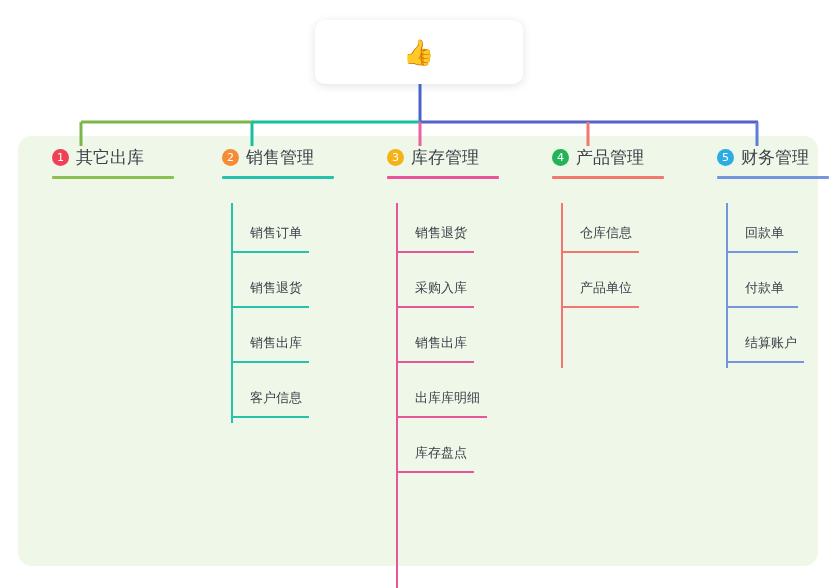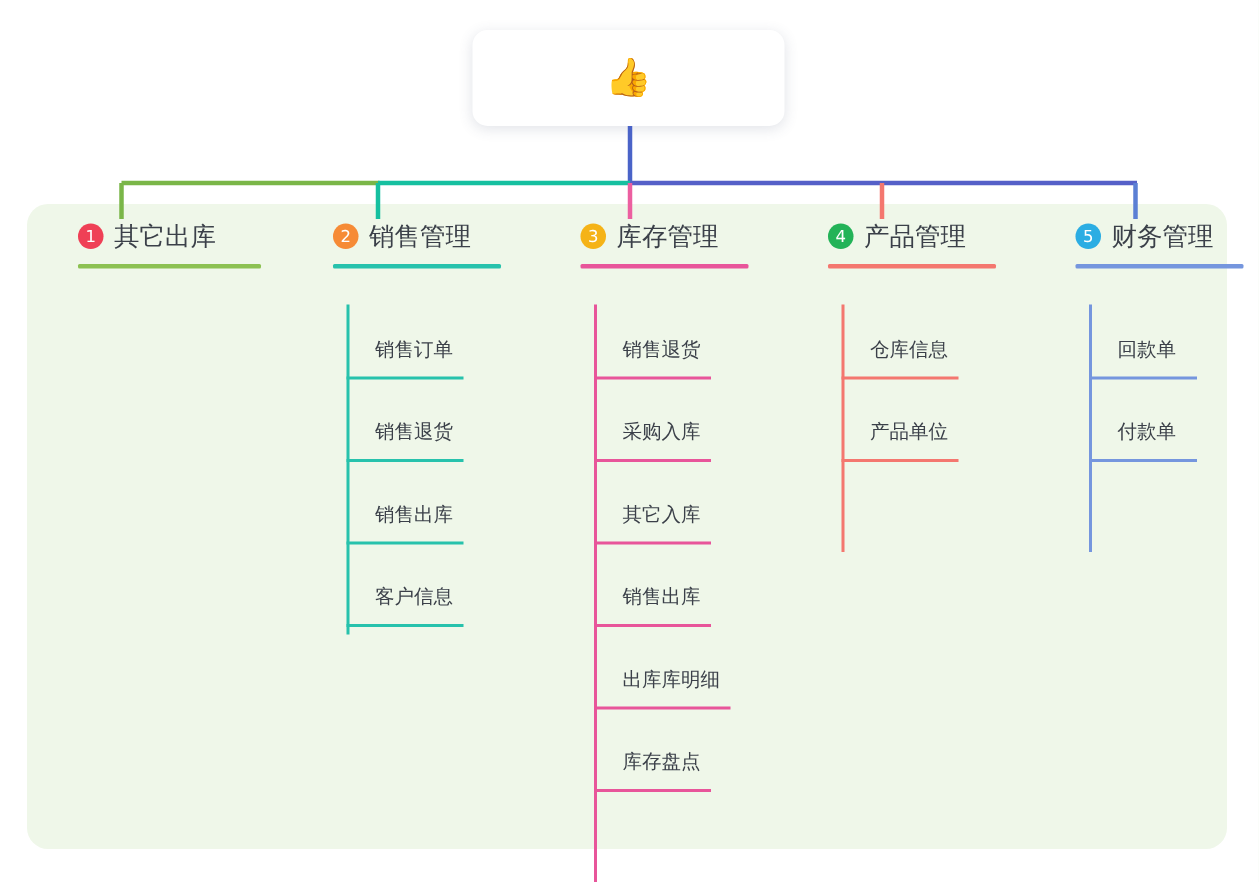--- a/index.html
+++ b/index.html
@@ -208,24 +208,20 @@
       <div class="spine" style="background: rgb(232, 85, 154); height: 385px;"></div>
     <div class="leaf">
           <span class="leaf-label">销售退货</span>
           <span class="leaf-rule" style="width: 78px; background: rgb(232, 85, 154);"></span>
         </div>
         <div class="leaf">
           <span class="leaf-label">采购入库</span>
           <span class="leaf-rule" style="width: 78px; background: rgb(232, 85, 154);"></span>
         </div>
         <div class="leaf">
-          <span class="leaf-label">其它入库</span>
-          <span class="leaf-rule" style="width: 78px; background: rgb(232, 85, 154);"></span>
-        </div>
-        <div class="leaf">
           <span class="leaf-label">销售出库</span>
           <span class="leaf-rule" style="width: 78px; background: rgb(232, 85, 154);"></span>
         </div>
         <div class="leaf">
           <span class="leaf-label">出库库明细</span>
           <span class="leaf-rule" style="width: 91px; background: rgb(232, 85, 154);"></span>
         </div>
         <div class="leaf">
           <span class="leaf-label">库存盘点</span>
           <span class="leaf-rule" style="width: 78px; background: rgb(232, 85, 154);"></span>
@@ -261,16 +257,20 @@
     <div class="leaves">
       <div class="spine" style="background: rgb(117, 150, 222); height: 165px;"></div>
     <div class="leaf">
           <span class="leaf-label">回款单</span>
           <span class="leaf-rule" style="width: 72px; background: rgb(117, 150, 222);"></span>
         </div>
         <div class="leaf">
           <span class="leaf-label">付款单</span>
           <span class="leaf-rule" style="width: 72px; background: rgb(117, 150, 222);"></span>
         </div>
+        <div class="leaf">
+          <span class="leaf-label">结算账户</span>
+          <span class="leaf-rule" style="width: 78px; background: rgb(117, 150, 222);"></span>
+        </div>
       </div>
   </div>
 
 </div>
 
 </body></html>

